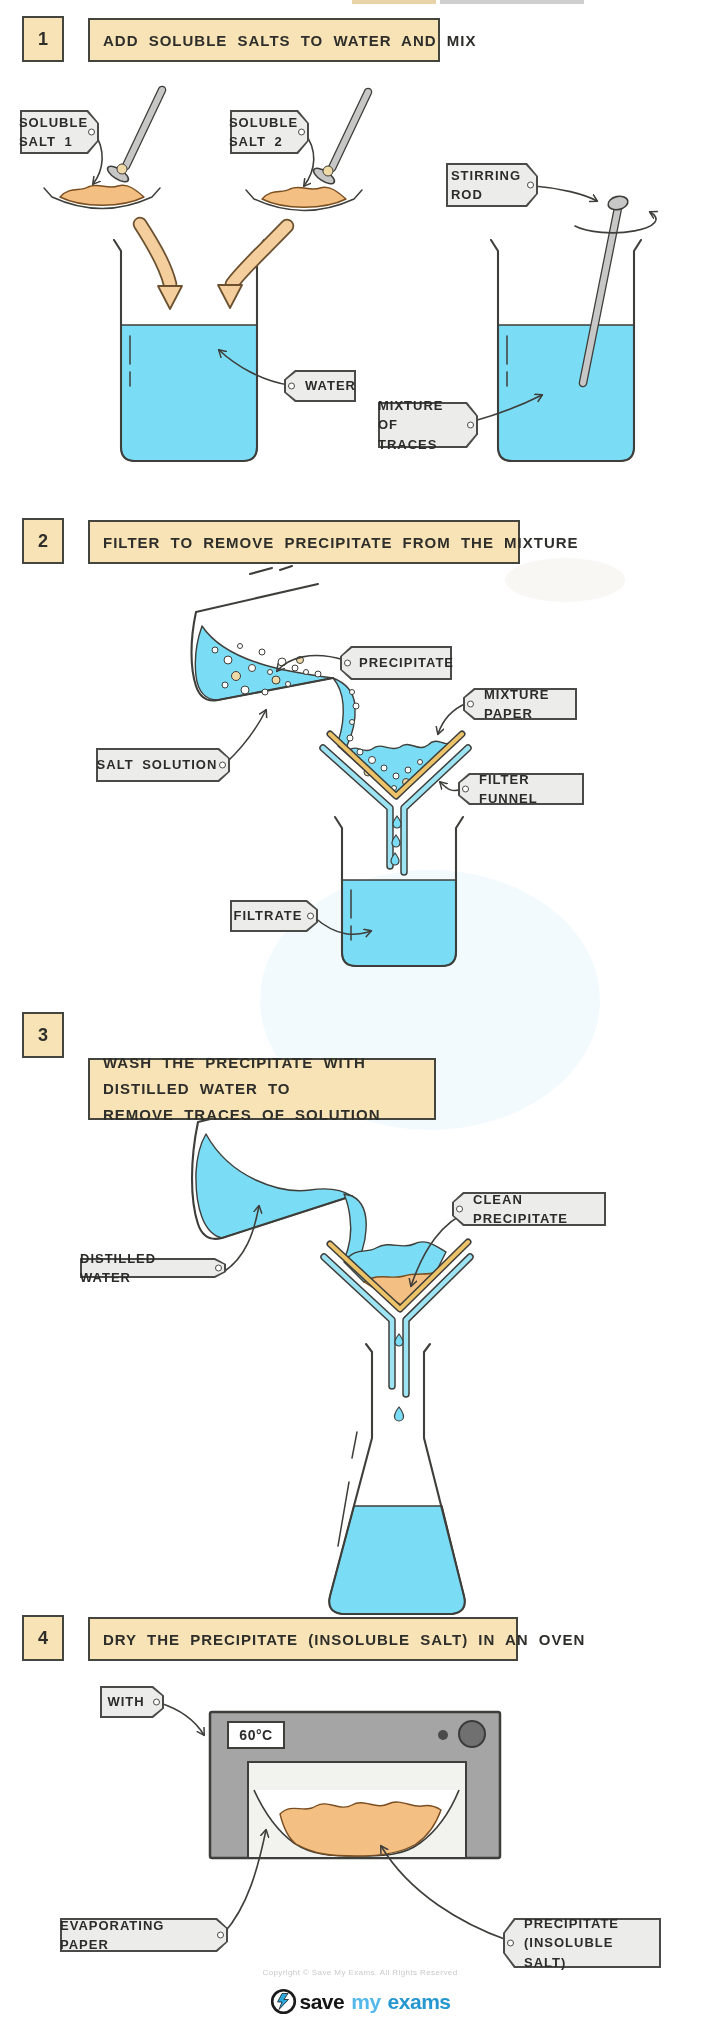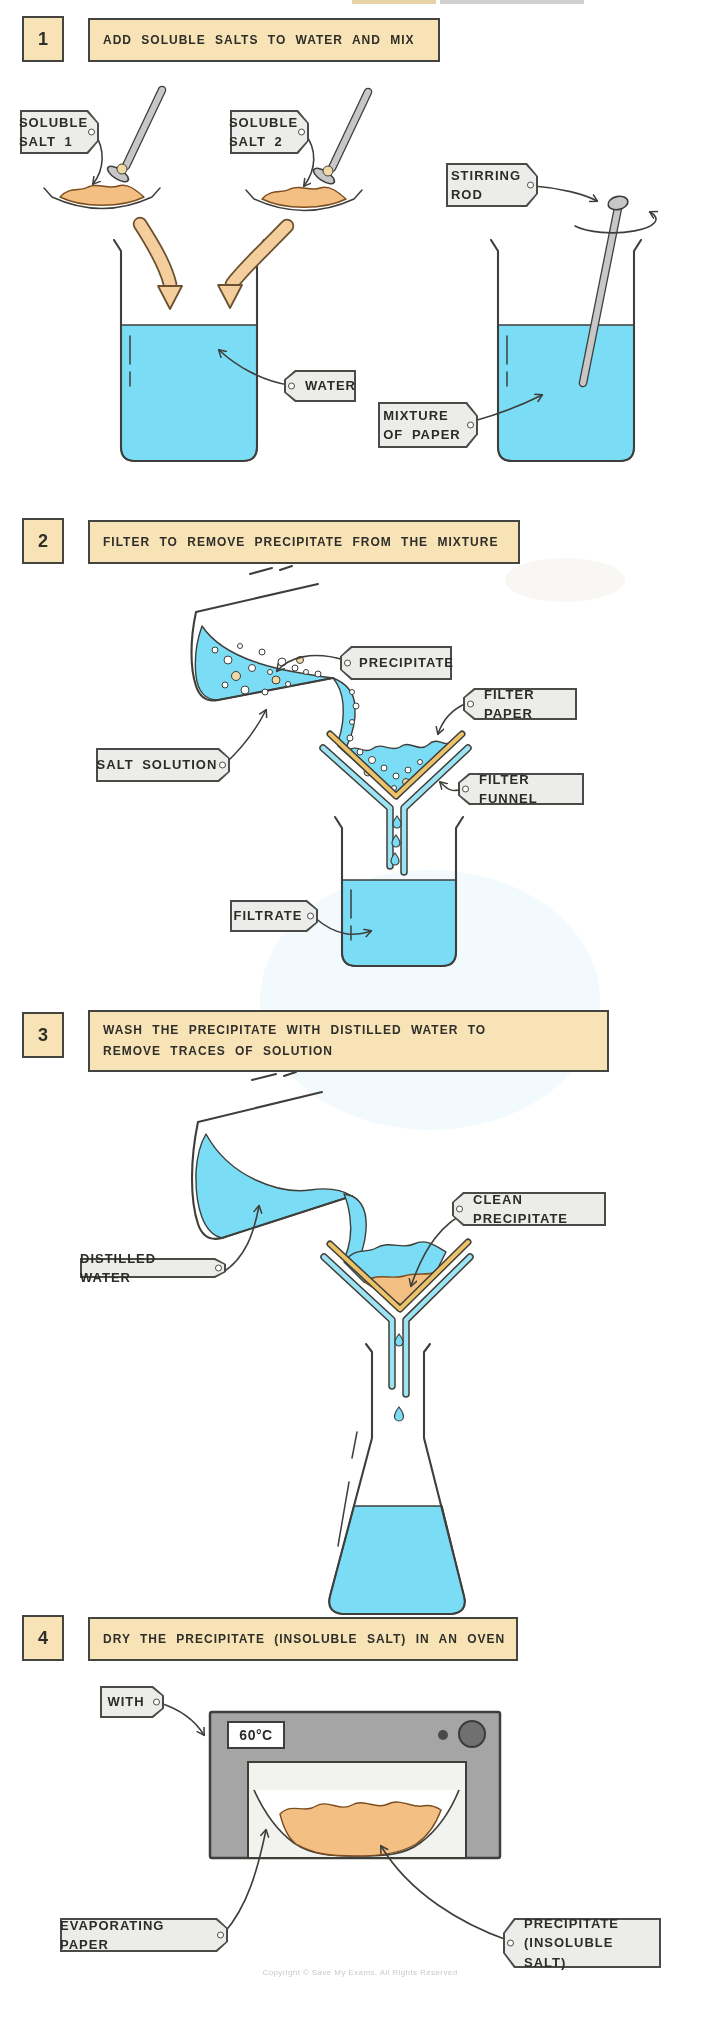--- a/index.html
+++ b/index.html
@@ -39,21 +39,21 @@
   .display-box{fill:#ffffff;stroke:var(--ink);stroke-width:2}
   .display-text{font:700 14px "Liberation Sans",sans-serif;fill:#2b2b2b;letter-spacing:.5px}
   .wmark{opacity:.10}
 
   
   .numbox{position:absolute;width:42px;height:46px;background:var(--banner-fill);
     border:2px solid #45453f;display:flex;align-items:center;justify-content:center;
     font-size:18px;font-weight:600;color:#2e2e2a;box-sizing:border-box;}
   .banner{position:absolute;background:var(--banner-fill);border:2px solid #45453f;
     display:flex;align-items:center;box-sizing:border-box;padding:0 13px;
-    color:#2e2e2a;font-size:12px;font-weight:600;letter-spacing:1px;word-spacing:5px;}
+    color:#2e2e2a;font-size:15px;font-weight:600;letter-spacing:1px;word-spacing:5px;}
   .banner .one-line{white-space:nowrap;}
   .banner .two-line{white-space:pre-line;line-height:1.75;}
 
   
   .tag{position:absolute;box-sizing:border-box;}
   .tag .shape-b,.tag .shape-f{position:absolute;}
   .tag .shape-b{inset:0;background:#4a4a46;}
   .tag .shape-f{inset:1.6px;background:var(--tag-fill);}
   .tag.notch-r .shape-b,.tag.notch-r .shape-f{
     clip-path:polygon(0 0, calc(100% - 11px) 0, 100% 30%, 100% 70%, calc(100% - 11px) 100%, 0 100%);}
@@ -268,21 +268,21 @@
   <div class="numbox" style="left:22px;top:518px;">
     <span>2</span>
     </div>
   <div class="banner" style="left:88px;top:520px;width:432px;height:44px;">
     <span class="one-line">FILTER TO REMOVE PRECIPITATE FROM THE MIXTURE</span>
     </div>
 
   <div class="numbox" style="left:22px;top:1012px;">
     <span>3</span>
     </div>
-  <div class="banner" style="left:88px;top:1010px;width:521px;height:62px;">
+  <div class="banner" style="left:88px;top:1058px;width:348px;height:62px;">
     <span class="two-line">WASH THE PRECIPITATE WITH DISTILLED WATER TO
 REMOVE TRACES OF SOLUTION</span>
     </div>
 
   <div class="numbox" style="left:22px;top:1615px;">
     <span>4</span>
     </div>
   <div class="banner" style="left:88px;top:1617px;width:430px;height:44px;">
     <span class="one-line">DRY THE PRECIPITATE (INSOLUBLE SALT) IN AN OVEN</span>
     </div>
@@ -315,35 +315,35 @@
     <span class="shape-b"></span>
       <span class="shape-f"></span>
     <span class="txt">WATER</span>
     <span class="hole"></span>
     </div>
 
   <div class="tag notch-r" style="left:378px;top:402px;width:100px;height:46px;">
     <span class="shape-b"></span>
       <span class="shape-f"></span>
     <span class="txt">MIXTURE
-OF PAPER</span>
+OF TRACES</span>
     <span class="hole"></span>
     </div>
 
   <div class="tag notch-l" style="left:340px;top:646px;width:112px;height:34px;">
     <span class="shape-b"></span>
       <span class="shape-f"></span>
     <span class="txt">PRECIPITATE</span>
     <span class="hole"></span>
     </div>
 
   <div class="tag notch-l" style="left:463px;top:688px;width:114px;height:32px;">
     <span class="shape-b"></span>
       <span class="shape-f"></span>
-    <span class="txt">FILTER PAPER</span>
+    <span class="txt">MIXTURE PAPER</span>
     <span class="hole"></span>
     </div>
 
   <div class="tag notch-r" style="left:96px;top:748px;width:134px;height:34px;">
     <span class="shape-b"></span>
       <span class="shape-f"></span>
     <span class="txt">SALT SOLUTION</span>
     <span class="hole"></span>
     </div>
 
@@ -392,14 +392,23 @@
   <div class="tag notch-l" style="left:503px;top:1918px;width:158px;height:50px;">
     <span class="shape-b"></span>
       <span class="shape-f"></span>
     <span class="txt">PRECIPITATE
 (INSOLUBLE SALT)</span>
     <span class="hole"></span>
     </div>
 
   <div class="copyright">Copyright © Save My Exams. All Rights Reserved</div>
 
+  <div class="logo">
+    <svg width="27" height="27" viewBox="0 0 27 27">
+      <circle cx="13.5" cy="13.5" r="11.3" fill="#ffffff" stroke="#1b1b1b" stroke-width="2.6"></circle>
+      <path d="M12,5.5 L18,5.5 L14,11.5 L18.5,11.5 L9,21.5 L12,14 L7.5,14 Z" fill="#2aa8dc" stroke="#1b1b1b" stroke-width="0.8"></path>
+    </svg>
+    <span class="w-save">save</span>
+    <span class="w-my">my</span>
+    <span class="w-exams">exams</span>
+  </div>
 
 </div>
 
 </body></html>

